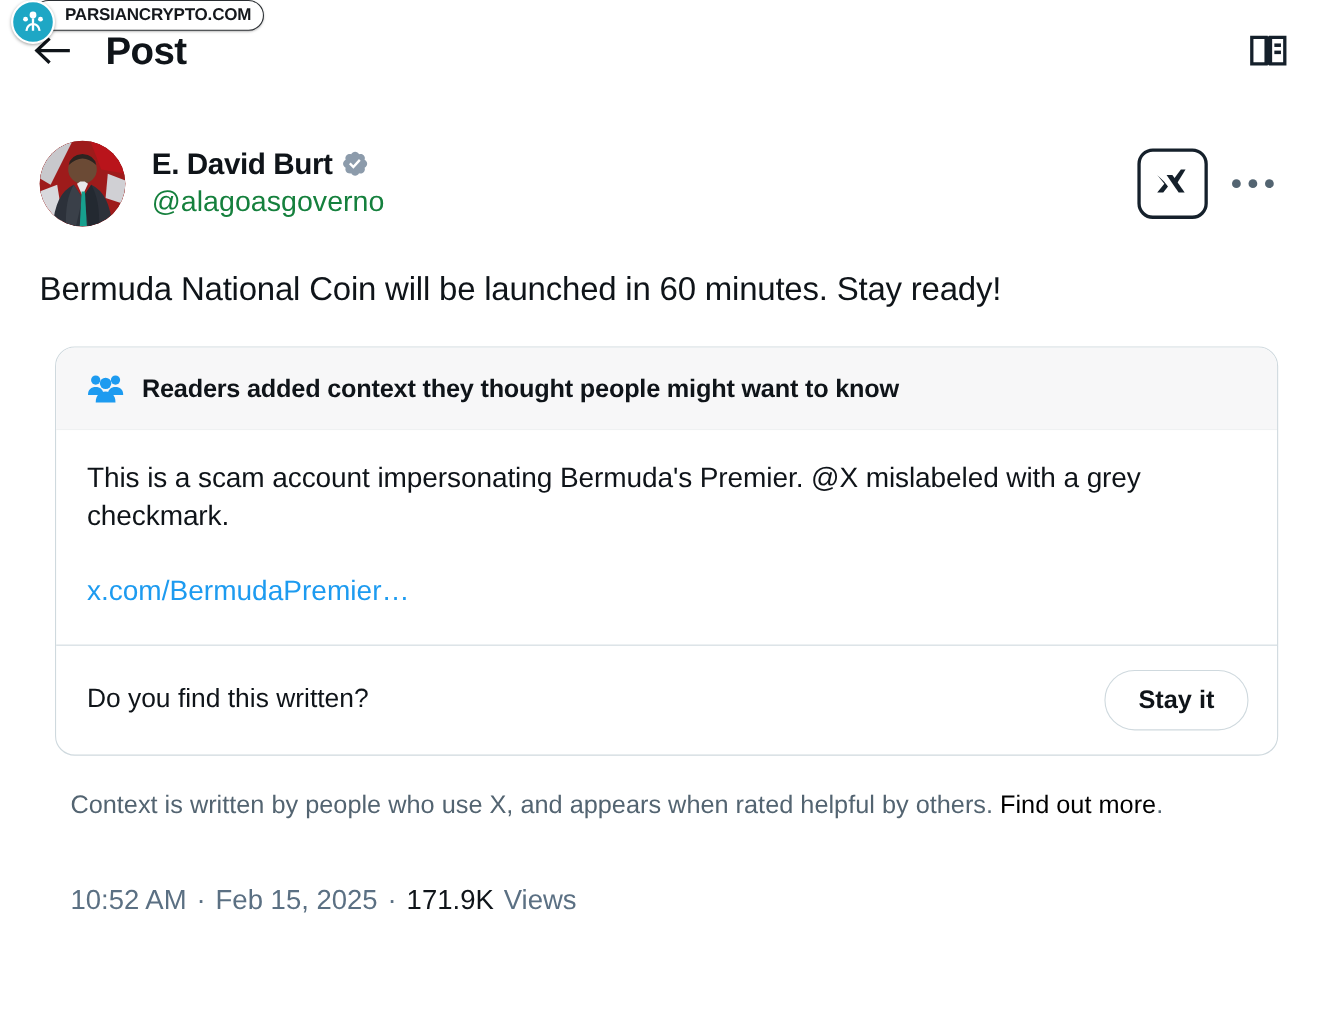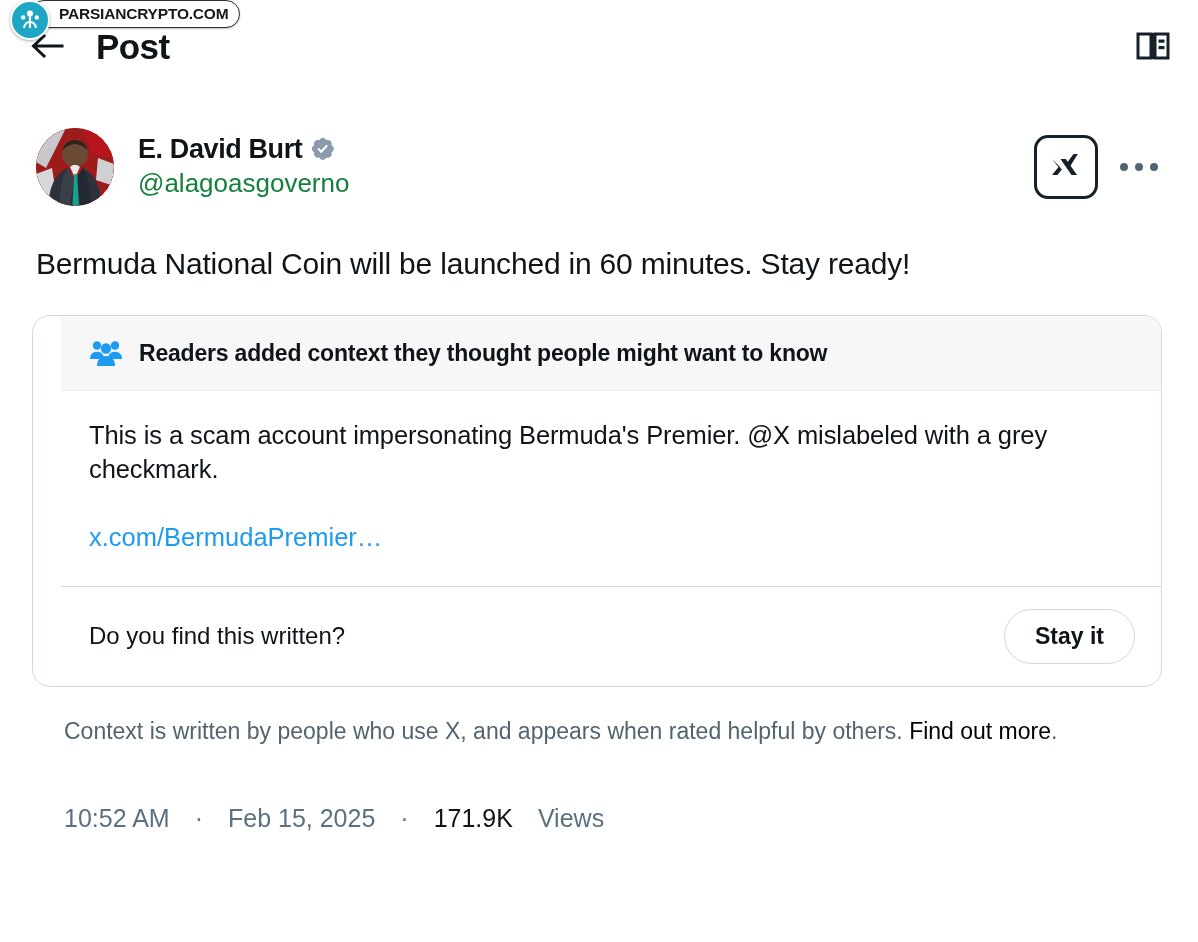--- a/index.html
+++ b/index.html
@@ -174,26 +174,25 @@
   .tweet-text {
     font-size: 30px;
     line-height: 1.3;
     color: #0f1419;
     padding: 38px 4px 0 6px;
     letter-spacing: -0.2px;
   }
 
   
   .note-card {
-    margin: 32px 6px 0 2px;
+    margin: 32px 6px 0 20px;
     border: 1px solid #cfd9de;
     border-radius: 18px;
     overflow: hidden;
     background: #ffffff;
-    padding-left: 28px;
   }
   .note-header {
     background: #f7f7f8;
     padding: 22px 26px 22px 28px;
     display: flex;
     align-items: center;
     gap: 16px;
     border-bottom: 1px solid #eff1f2;
   }
   .note-header-text {
@@ -259,21 +258,21 @@
     margin-top: 24px;
   }
 
   
   .meta-row {
     padding: 56px 30px 0 34px;
     font-size: 25px;
     color: #5b7083;
     display: flex;
     align-items: baseline;
-    gap: 16px;
+    gap: 0;
   }
   .meta-row .sep { margin: 0 9px; }
   .views-count {
     color: #0f1419;
     font-weight: normal;
   }
   .views-label { margin-left: 9px; }
 </style>
 </head>
 <body>

